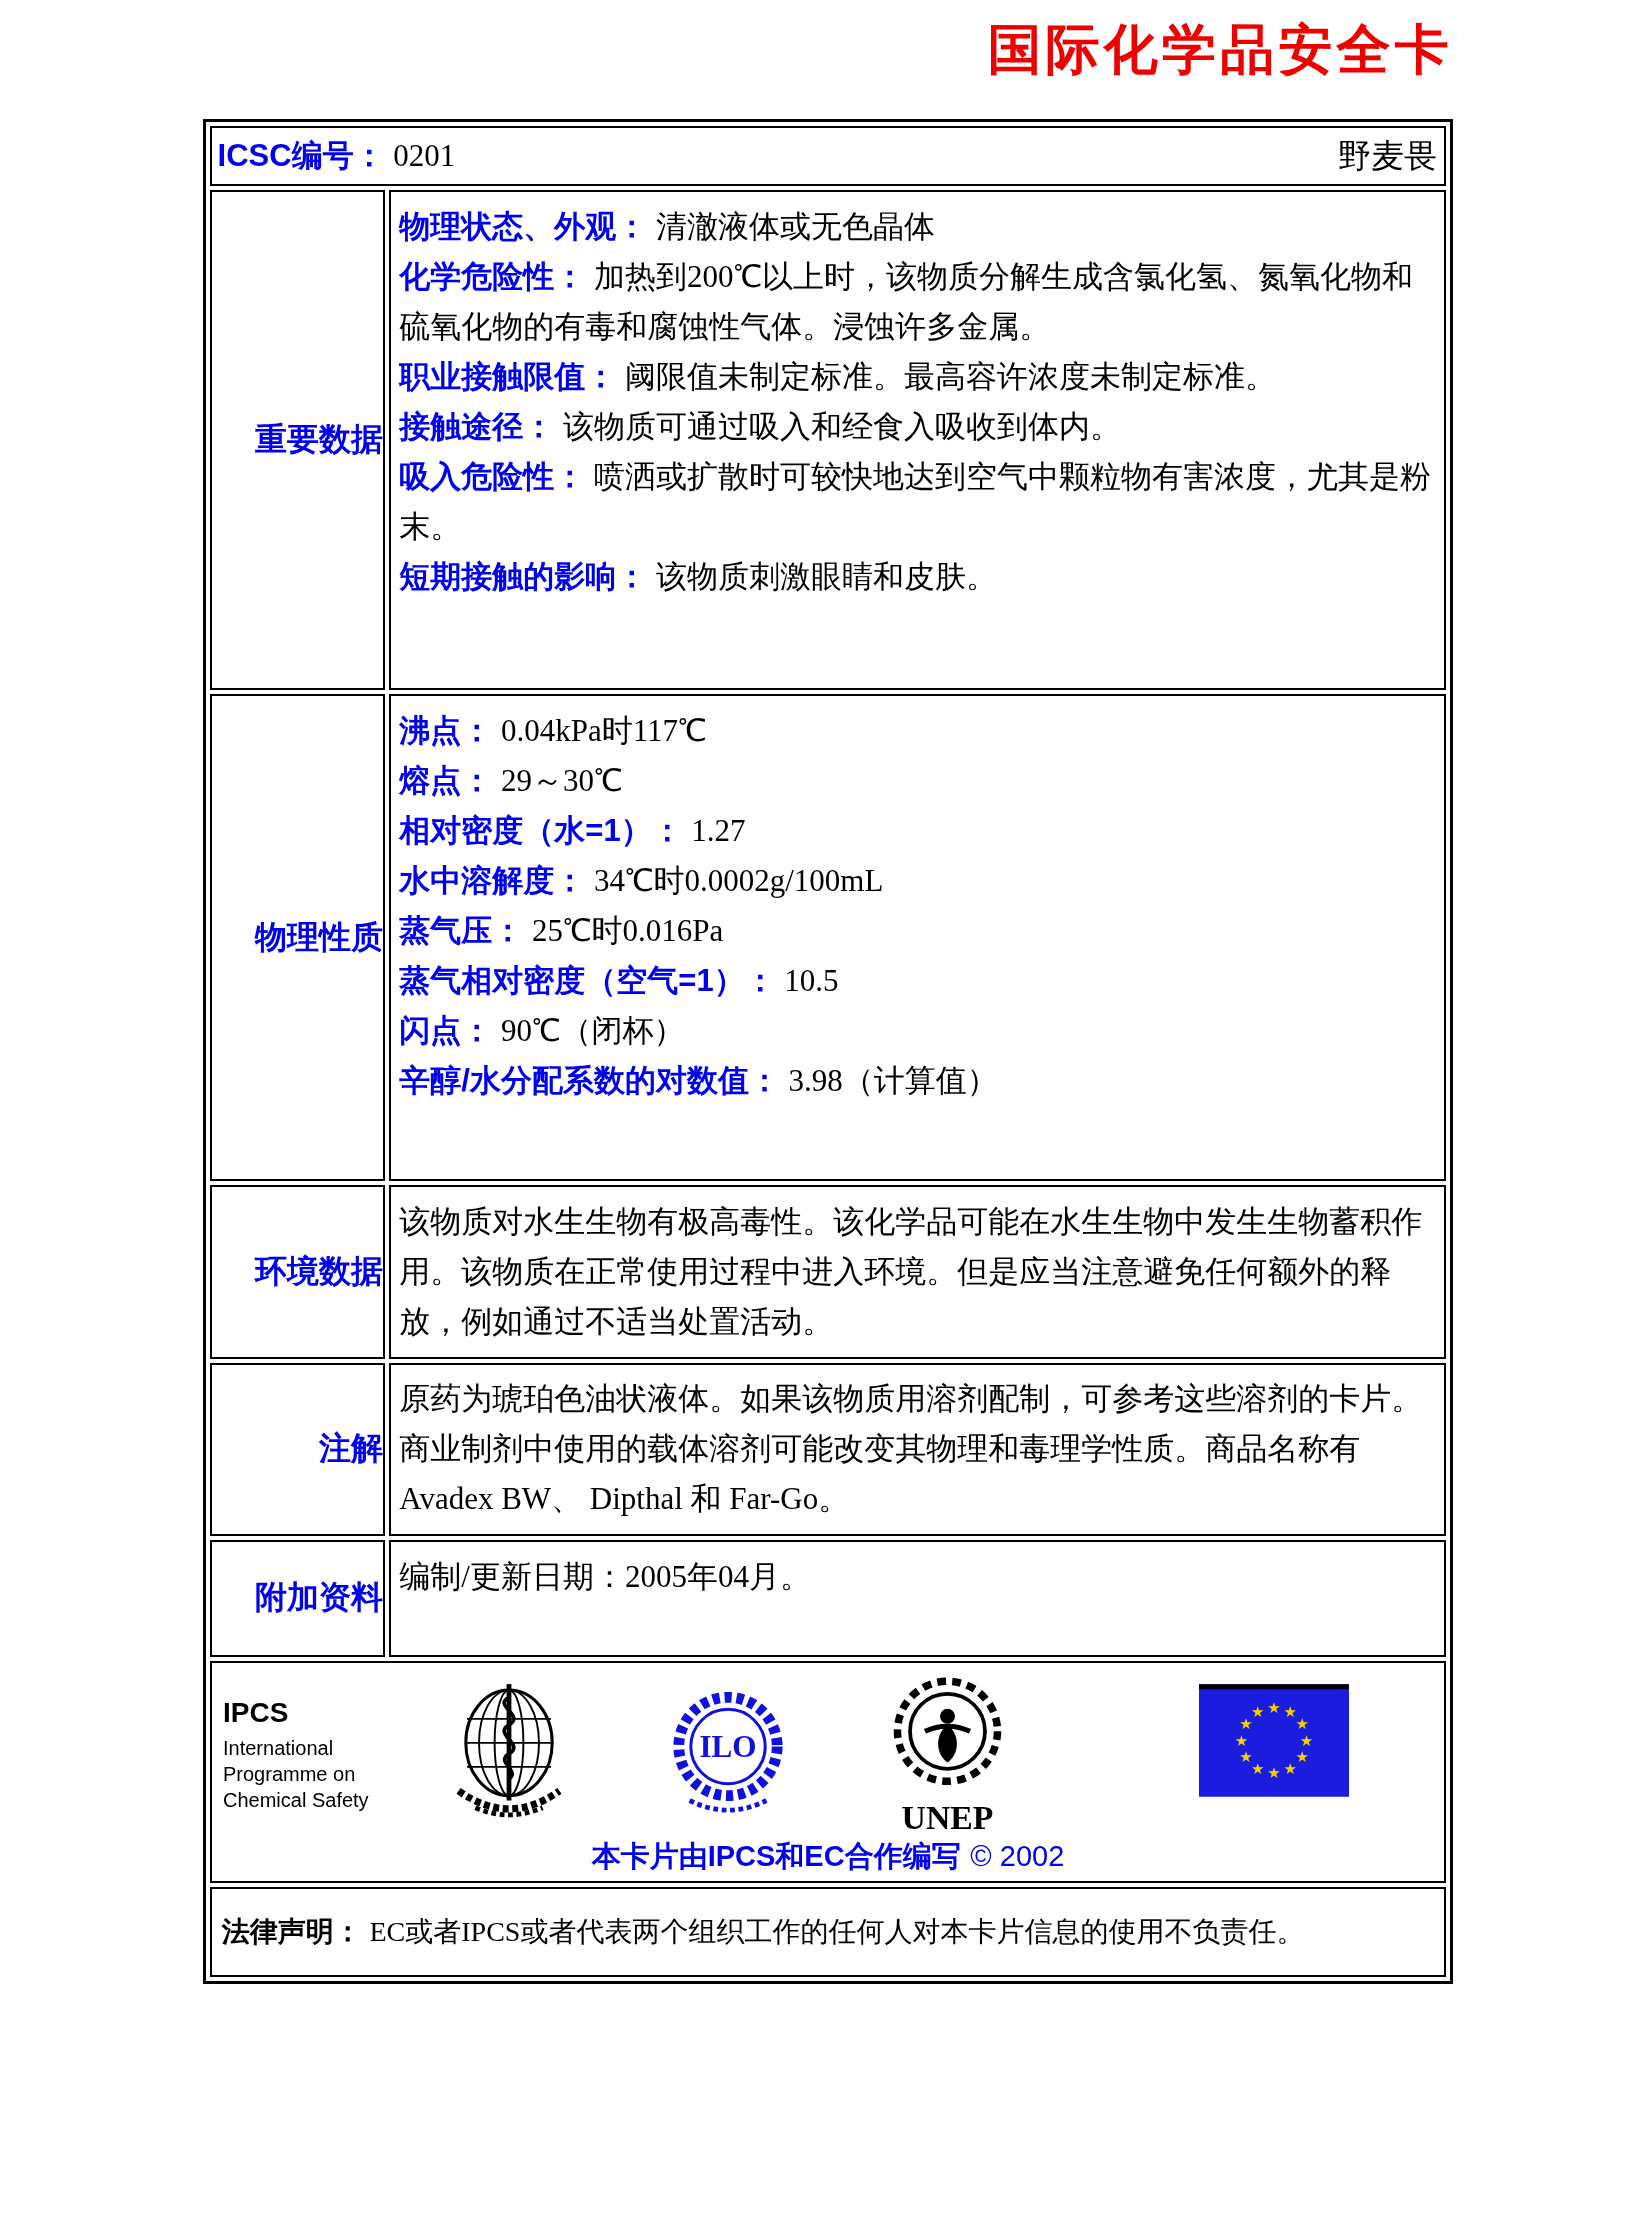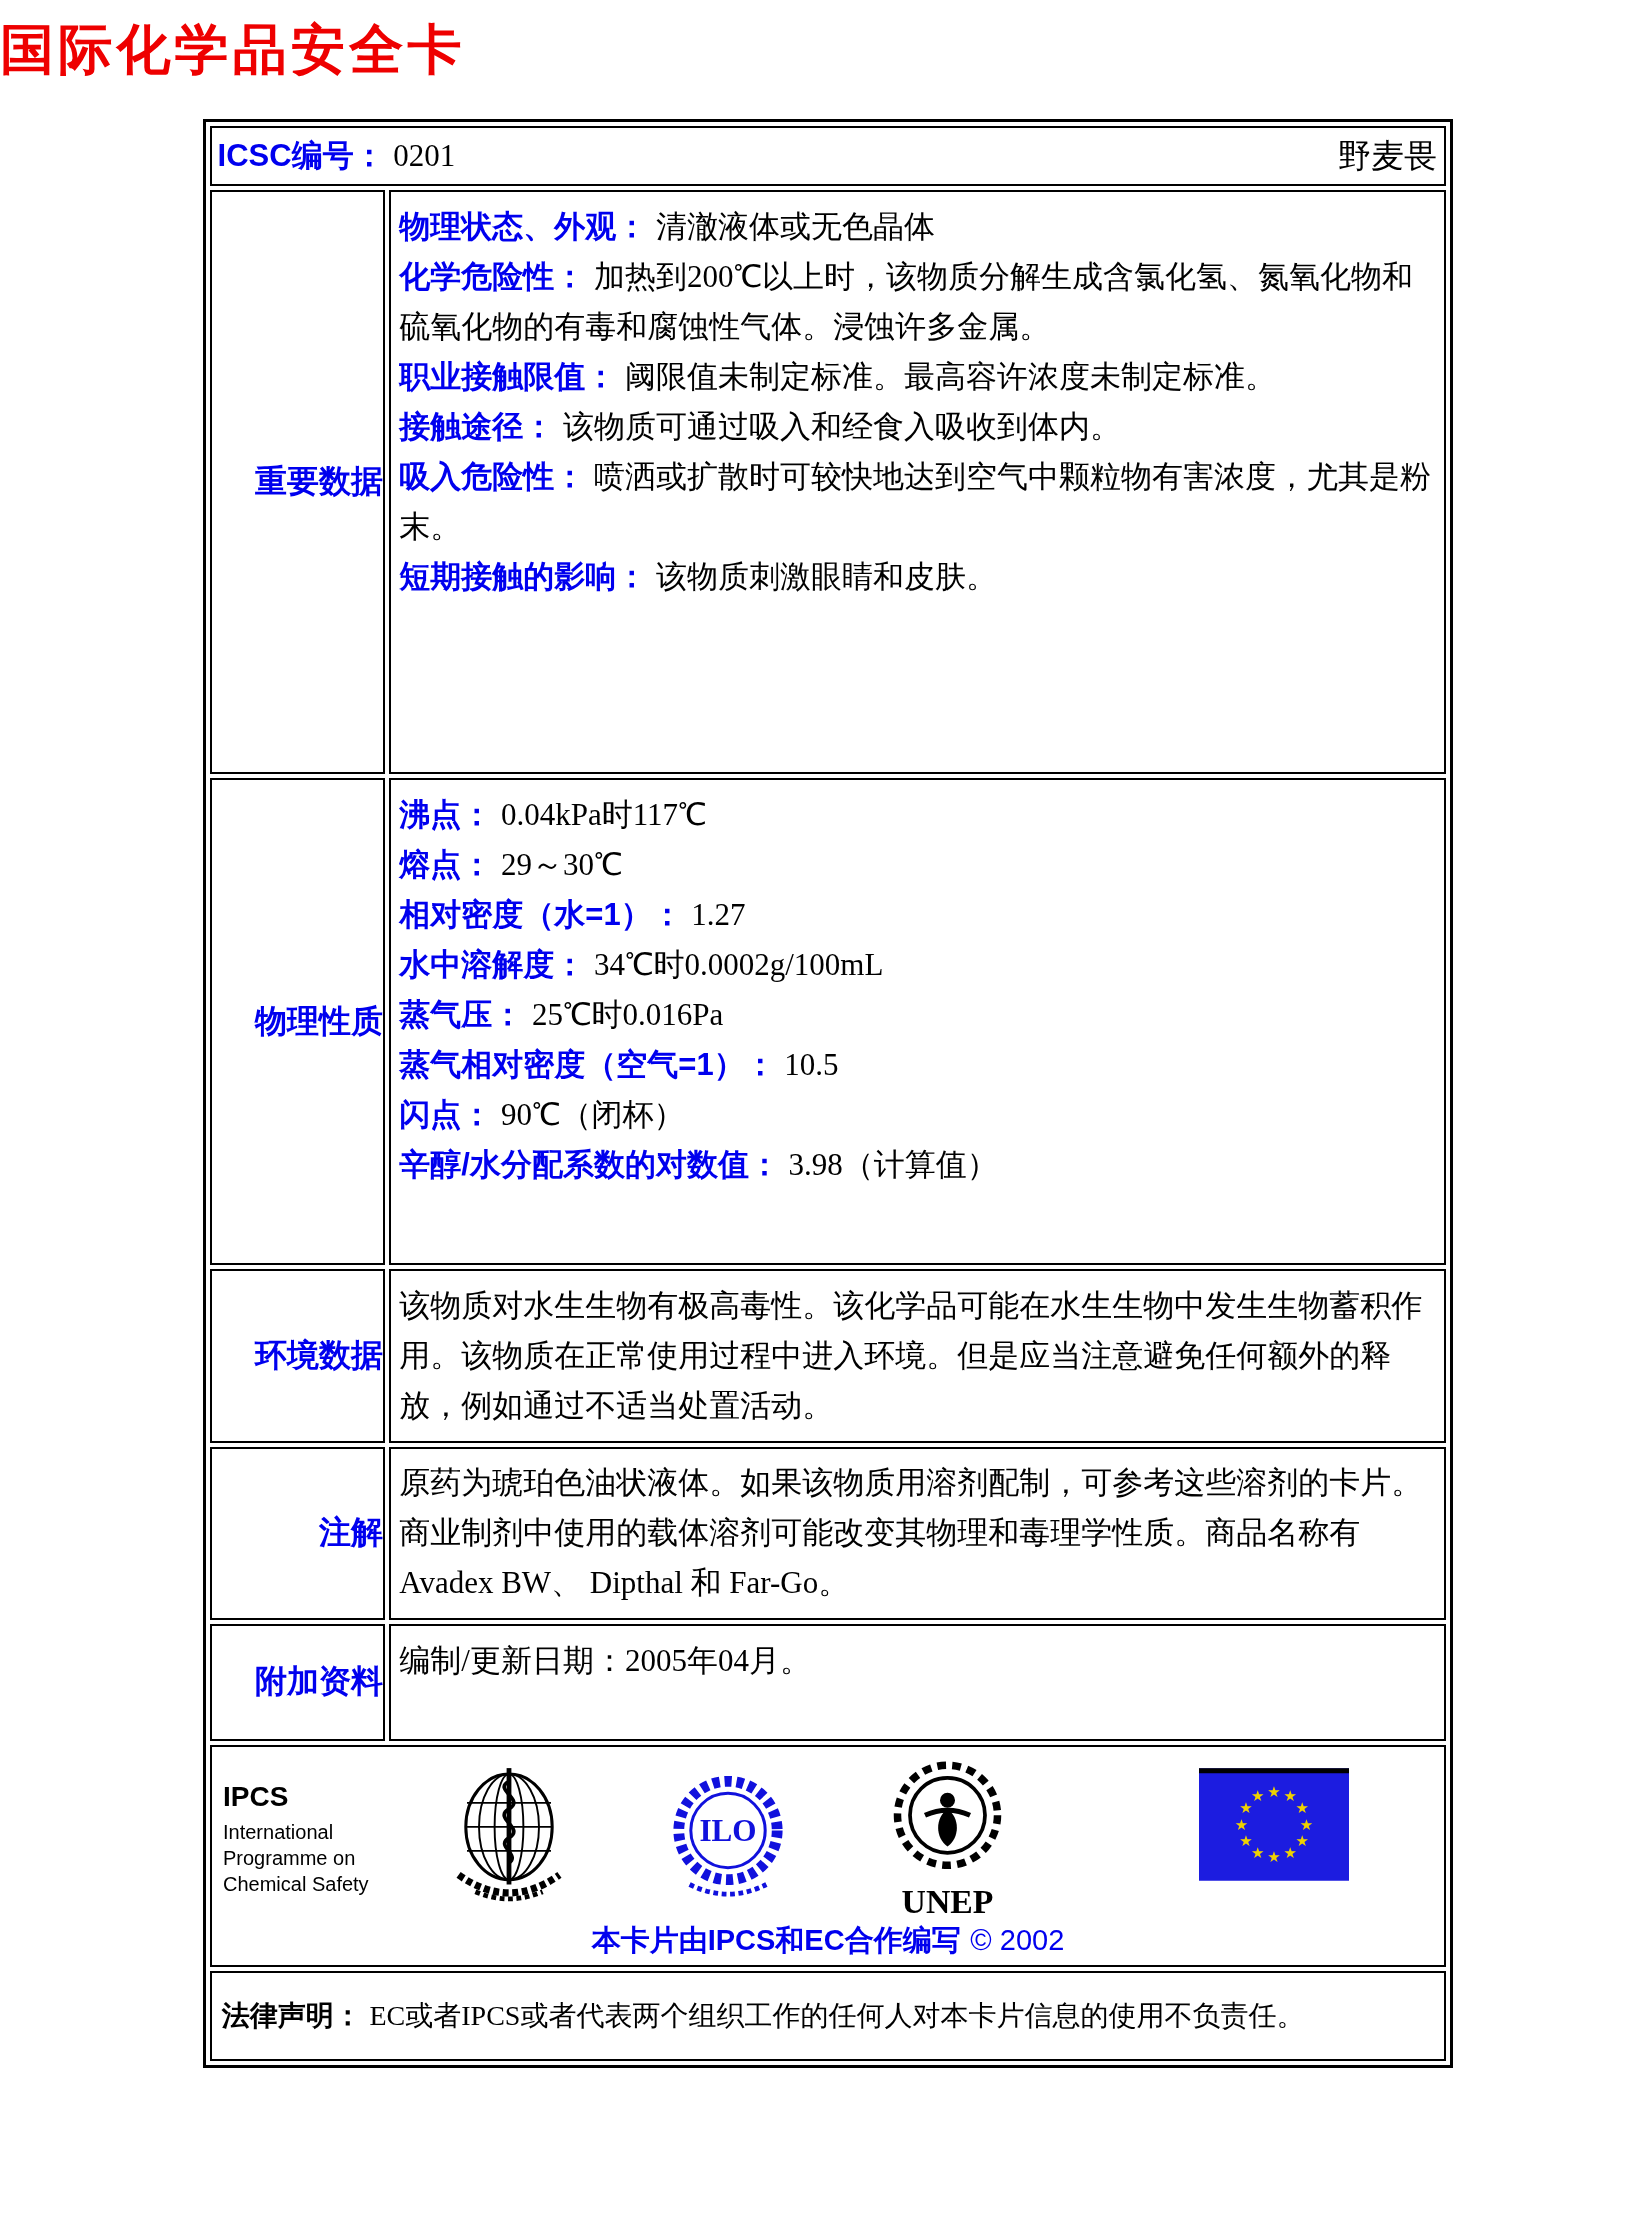--- a/index.html
+++ b/index.html
@@ -7,21 +7,21 @@
   body {
     width: 1647px; min-height: 2216px;
     font-family: "Liberation Serif", serif;
     color: #000;
   }
   .page { width: 1647px; min-height: 2216px; position: relative; }
 
   .doc-title {
     padding-top: 14px;
     width: 1453px;
-    text-align: left;
+    text-align: right;
     font-size: 54px;
     font-weight: bold;
     color: #ee0000;
     font-family: "Liberation Serif", serif;
     letter-spacing: 4.2px;
   }
 
   table.card {
     margin: 32px 0 0 203px;
     width: 1250px;
@@ -63,21 +63,21 @@
     display: flex; justify-content: space-between; align-items: center;
     height: 100%; padding: 5.6px 7px 5.6px 5.6px;
     font-size: 31px;
   }
   .icsc-left .k {
     color: #0000ee; font-family: "Liberation Sans", sans-serif; font-weight: bold;
   }
   .icsc-left .k::after { content: " "; }
   .chem-name { font-size: 33px; }
 
-  td.h-important { height: 584px; }
+  td.h-important { height: 500px; }
   td.h-physical  { height: 487px; }
   td.h-env       { height: 145px; }
   td.h-notes     { height: 139px; }
   td.h-add       { height: 117px; }
   td.h-logos     { height: 196px; }
   td.h-legal     { height: 90px; }
 
   
   td.logos-cell { padding: 8.3px 11px 4.2px 11px; }
   .logo-row { display: flex; align-items: center; }

